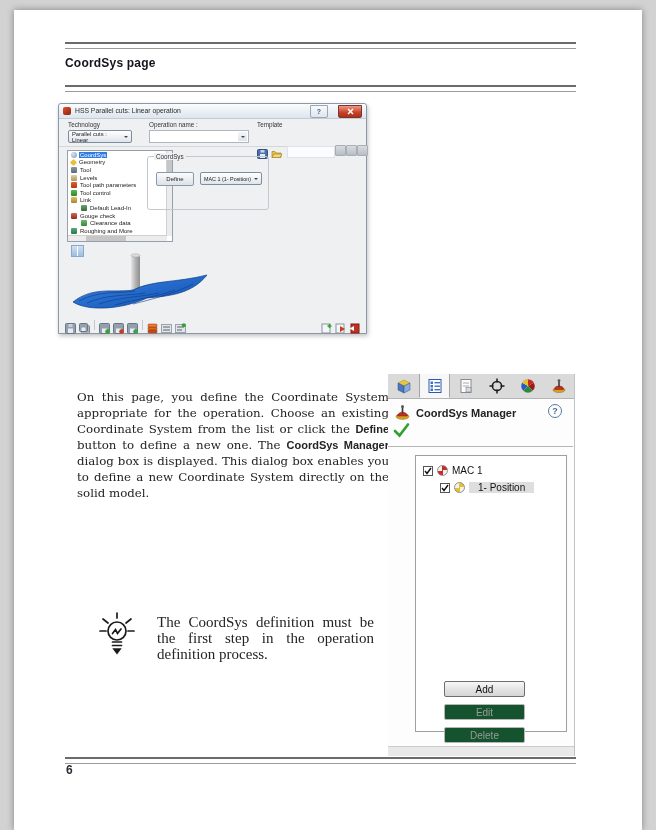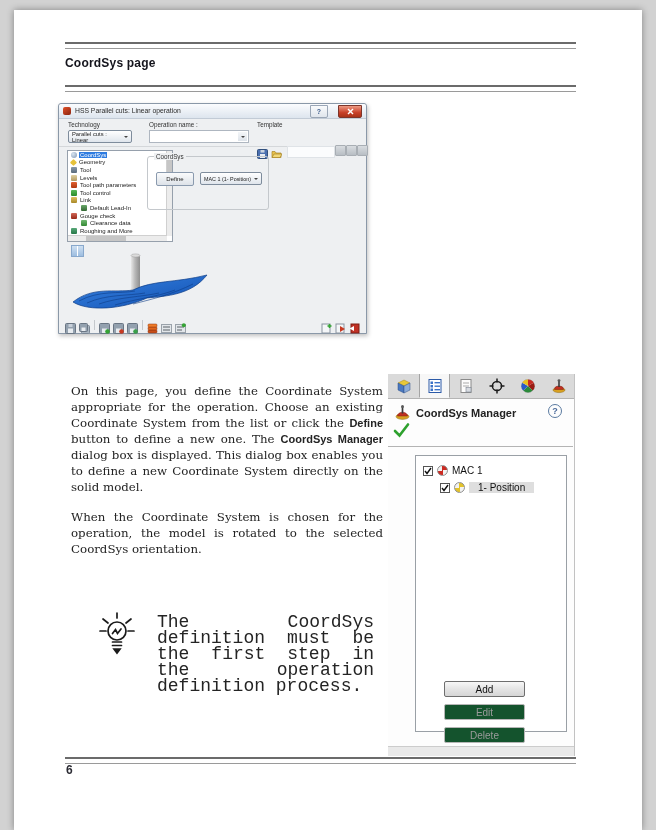--- a/index.html
+++ b/index.html
@@ -7,27 +7,27 @@
   .stage{position:relative;width:656px;height:830px;}
   .page{position:absolute;left:14px;top:10px;width:628px;height:820px;background:#ffffff;box-shadow:0 0 7px rgba(0,0,0,.38);}
   .hrule{position:absolute;left:51px;width:511px;height:4px;border-top:2px solid #6b6b6b;border-bottom:1px solid #9a9a9a;}
   .r-top{top:32px;}
   .r-title{top:75px;}
   .r-bottom{top:747px;}
   .doc-title{position:absolute;left:51px;top:46px;margin:0;font-size:12px;font-weight:bold;color:#14141c;letter-spacing:.2px;}
   .pagenum{position:absolute;left:52px;top:753px;font-size:12px;font-weight:bold;color:#2c2c34;}
 
   
-  .para{position:absolute;left:51px;width:312px;margin:6px;font-family:"DejaVu Serif",serif;font-size:11.8px;line-height:16px;color:#242424;text-align:justify;}
+  .para{position:absolute;left:51px;width:312px;margin:12px;font-family:"DejaVu Serif",serif;font-size:11.8px;line-height:16px;color:#242424;text-align:justify;}
   .p1{top:367px;}
   .p2{top:493px;}
   .p3{top:544px;}
   .bold-ui{font-family:"Liberation Sans",sans-serif;font-weight:bold;font-size:11px;}
   .note-icon{position:absolute;left:84px;top:601px;}
-  .note-text{position:absolute;left:143px;top:604px;width:217px;margin:0;font-family:Liberation Mono, monospace;font-size:18px;line-height:16px;color:#242424;text-align:justify;}
+  .note-text{position:absolute;left:143px;top:604px;width:217px;margin:0;font-family:Liberation Serif, serif;font-size:15px;line-height:16px;color:#242424;text-align:justify;}
 
   
   .dlg{position:absolute;left:44px;top:93px;width:307px;height:229px;background:#eef0f2;border:1px solid #8a98a8;border-radius:3px 3px 0 0;box-shadow:1px 2px 4px rgba(0,0,0,.25);font-family:"Liberation Sans",sans-serif;}
   .dlg-titlebar{position:absolute;left:0;top:0;right:0;height:14px;background:linear-gradient(#fbfcfe,#dde5ee);border-bottom:1px solid #c2cbd6;border-radius:3px 3px 0 0;}
   .dlg-title-icon{position:absolute;left:4px;top:3px;width:8px;height:8px;background:linear-gradient(145deg,#e05028,#8a2410);border-radius:2px;}
   .dlg-title-text{position:absolute;left:16px;top:3px;font-size:6.8px;color:#2a2a2a;white-space:nowrap;}
   .cap-btn{position:absolute;top:1px;height:11px;border-radius:0 0 2px 2px;font-size:7px;display:flex;align-items:center;justify-content:center;}
   .cap-help{right:38px;width:16px;background:linear-gradient(#fafbfc,#dfe5ec);border:1px solid #9aa6b6;color:#3a5a8a;font-weight:bold;}
   .cap-close{right:4px;width:22px;background:linear-gradient(#ee9a84,#c84028 60%,#a93218);border:1px solid #7c352a;}
 
@@ -304,21 +304,20 @@
               <path d="M5,3 L10,6 L5,9 Z" fill="#c83a22"></path>
             </svg></span>
         <span class="bic"><svg width="11" height="11">
               <rect x="2" y="1" width="8" height="9" fill="#c03024" stroke="#7e1e14"></rect>
               <path d="M0.5,5.5 L5,3 L5,8 Z" fill="#fff"></path>
             </svg></span>
       </div>
     </div>
 
     <p class="para p1"><span>On this page, you define the Coordinate System appropriate for the operation. Choose an existing Coordinate System from the list or click the </span><span class="bold-ui">Define</span><span> button to define a new one. The </span><span class="bold-ui">CoordSys Manager</span><span> dialog box is displayed. This dialog box enables you to define a new Coordinate System directly on the solid model.</span></p>
-    <p class="para p2"><span>When the Coordinate System is chosen for the operation, the model is rotated to the selected CoordSys orientation.</span></p>
 
     <span class="note-icon">
       <svg width="38" height="46" viewBox="0 0 38 46">
         <g stroke="#1a1a1a" stroke-width="1.7" fill="none" stroke-linecap="round">
           <line x1="19" y1="2" x2="19" y2="7"></line>
           <line x1="5" y1="8" x2="10" y2="12"></line>
           <line x1="33" y1="8" x2="28" y2="12"></line>
           <line x1="2" y1="20" x2="8" y2="20"></line>
           <line x1="36" y1="20" x2="30" y2="20"></line>
           <circle cx="19" cy="20" r="9"></circle>

